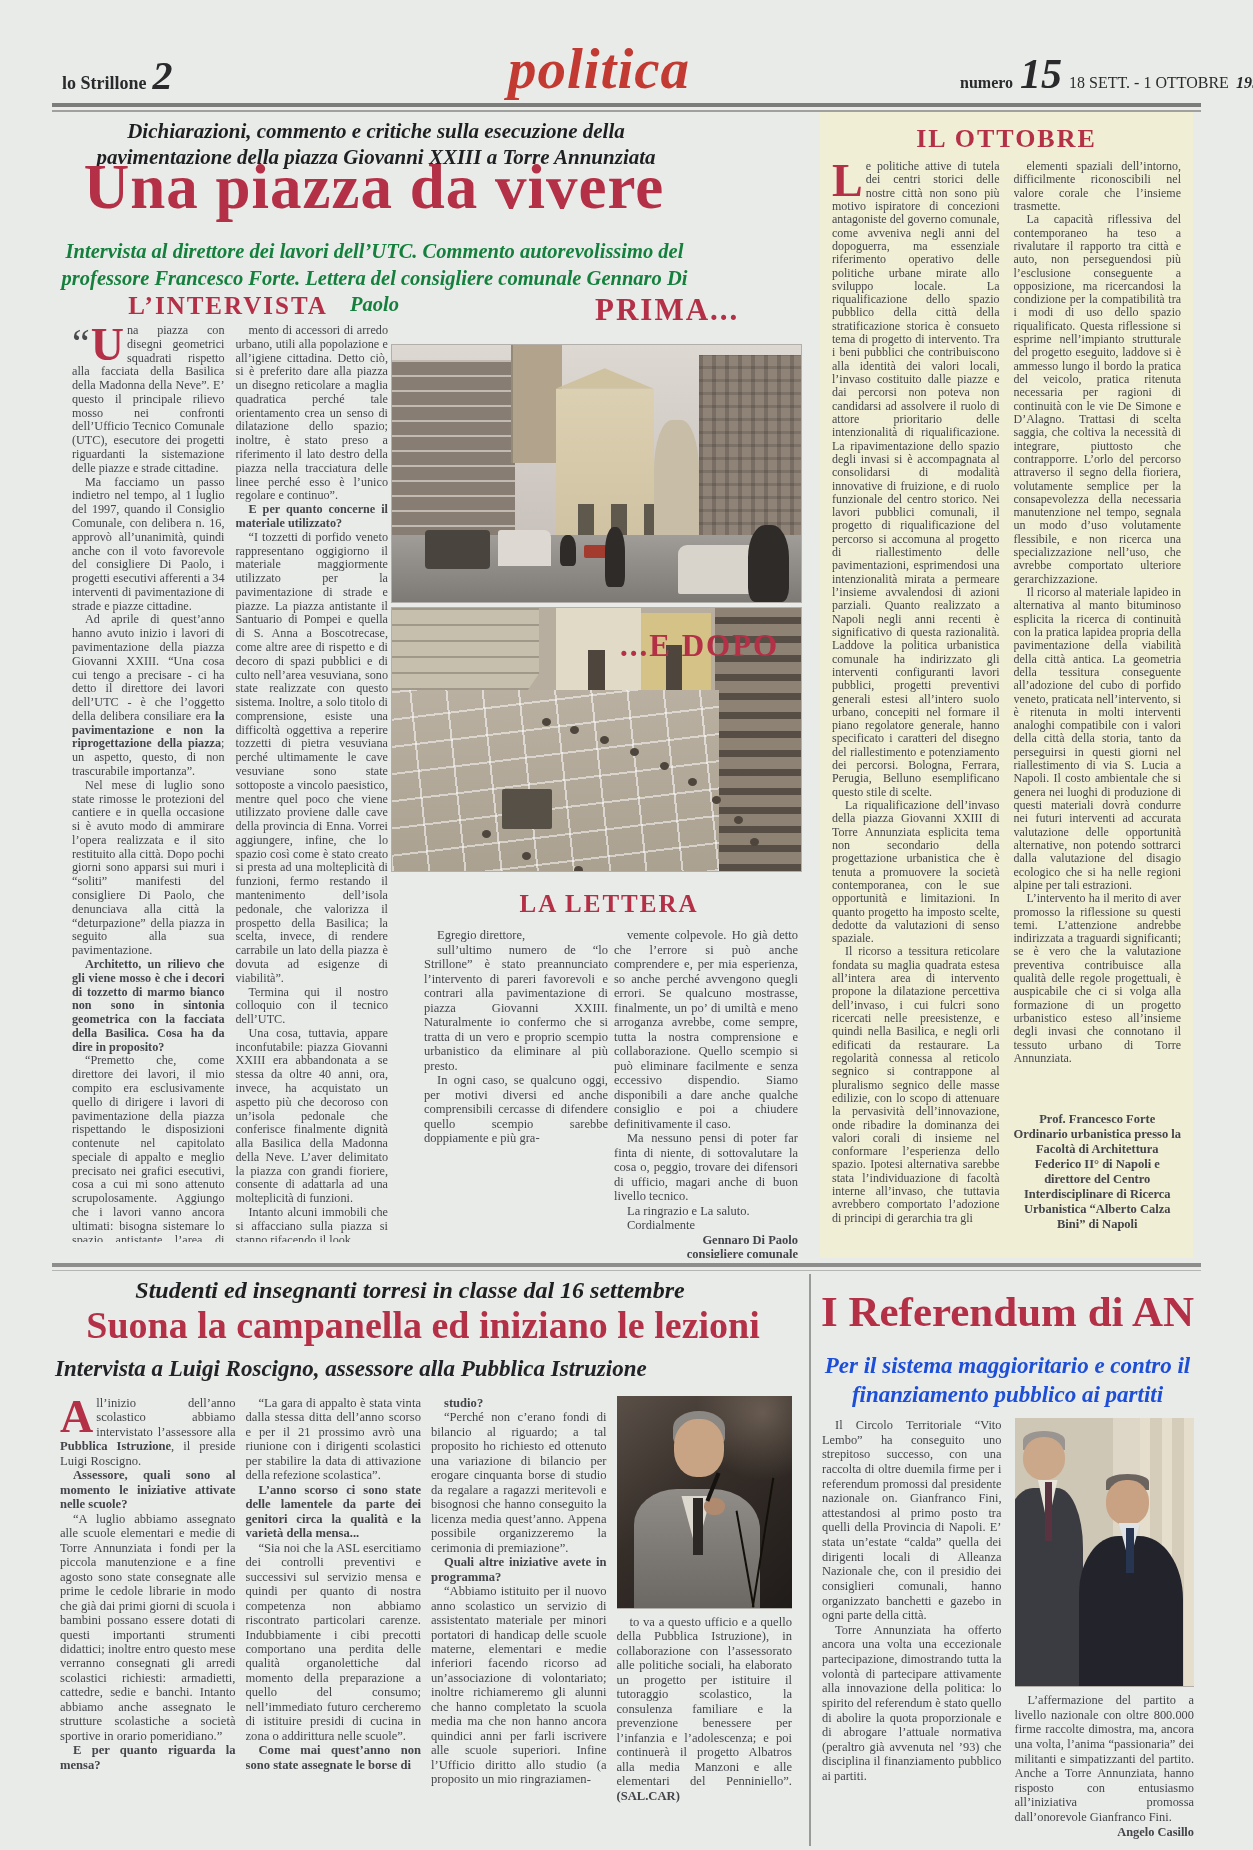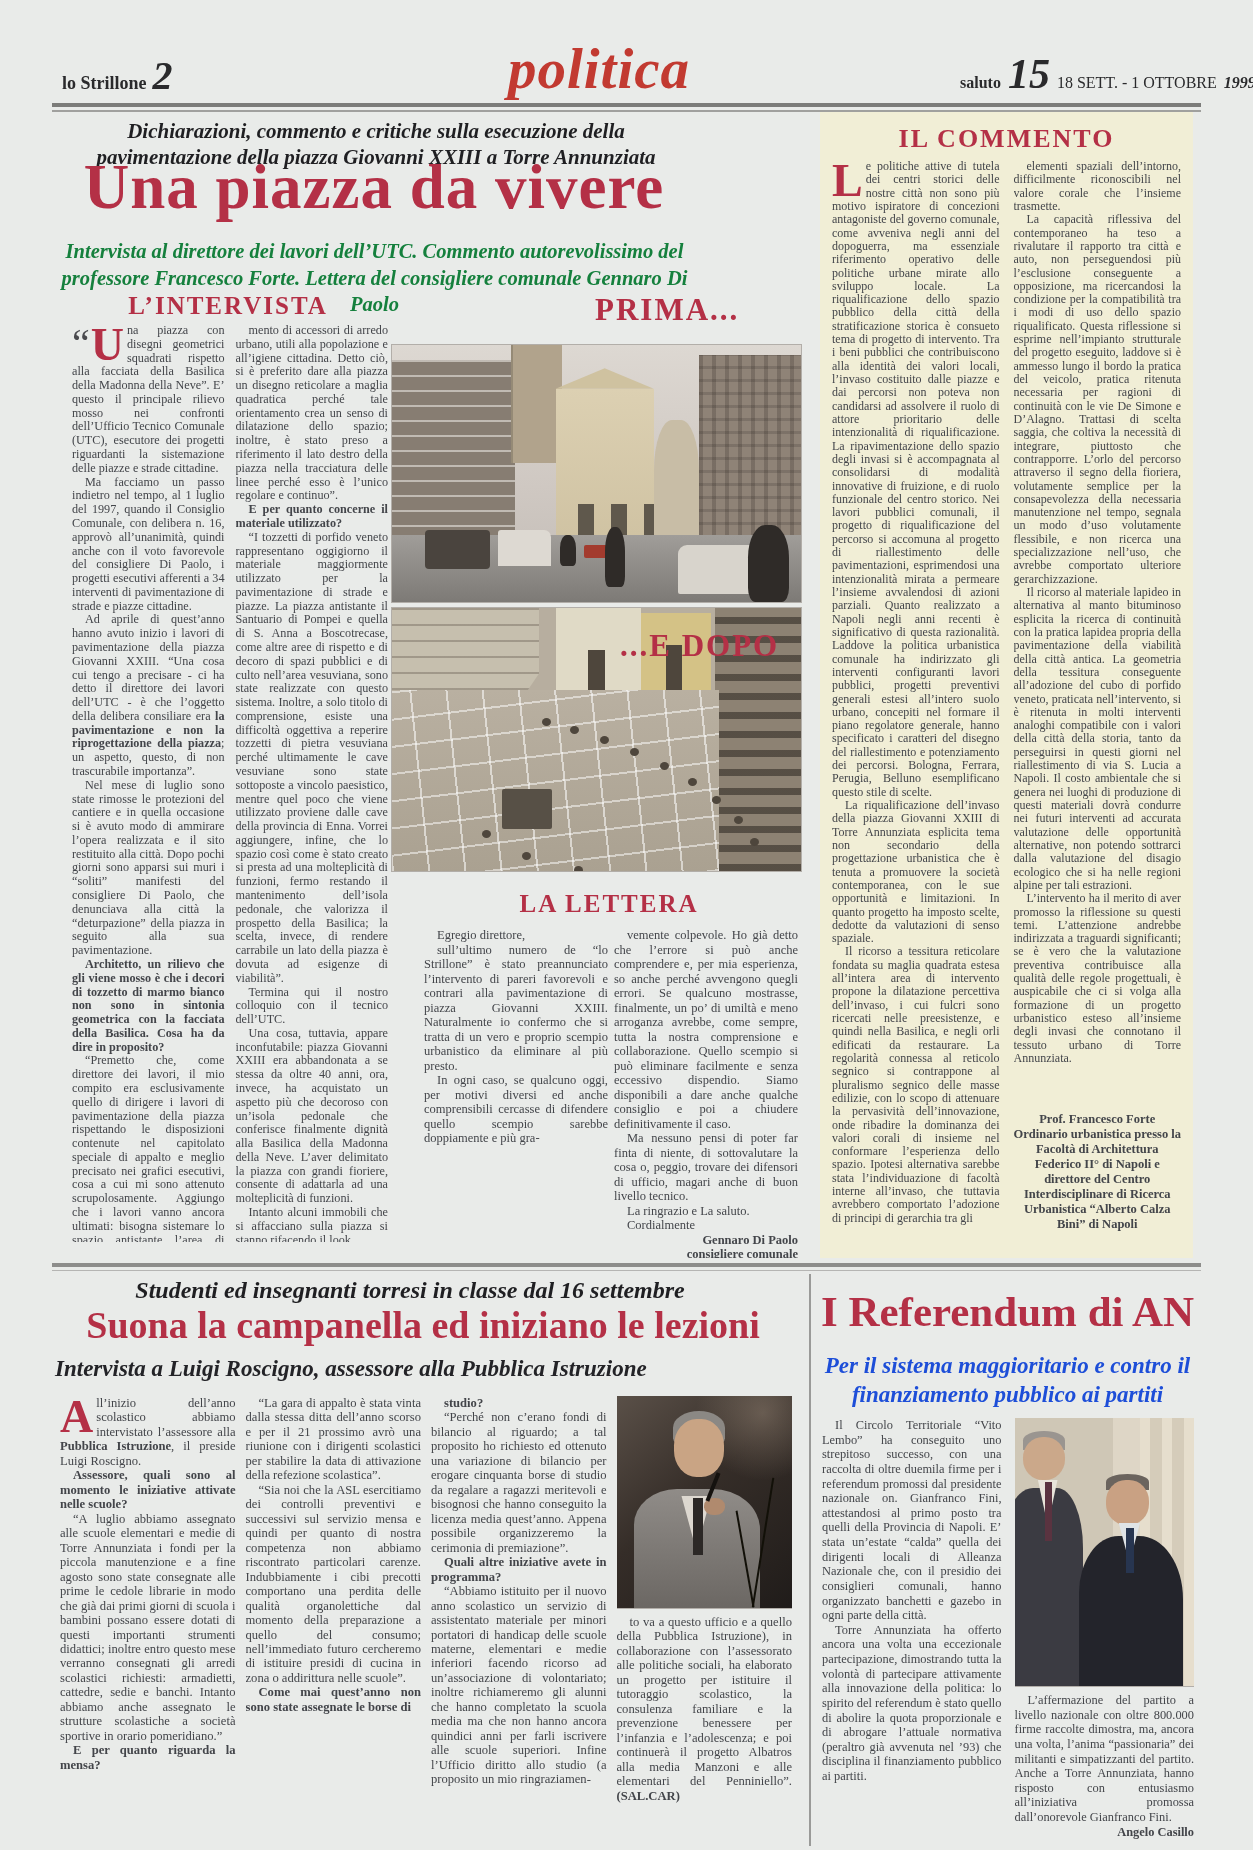--- a/index.html
+++ b/index.html
@@ -151,21 +151,21 @@
 </style>
 </head>
 <body>
 
 <header class="abs mast-left">
   <span class="mast-name">lo Strillone</span>
   <span class="mast-page">2</span>
 </header>
 <div class="abs mast-center">politica</div>
 <div class="abs mast-right">
-  <span class="mast-numero">saluto</span>
+  <span class="mast-numero">numero</span>
   <span class="mast-issue">15</span>
   <span class="mast-date">18 SETT. - 1 OTTOBRE</span>
   <span class="mast-year">1999</span>
 </div>
 <div class="abs rule-top"></div>
 
 <div class="abs kicker1">Dichiarazioni, commento e critiche sulla esecuzione della pavimentazione della piazza Giovanni XXIII a Torre Annunziata</div>
 <h1 class="abs headline1" style="margin:0;">Una piazza da vivere</h1>
 <div class="abs deck1">Intervista al direttore dei lavori dell’UTC. Commento autorevolissimo del professore Francesco Forte. Lettera del consigliere comunale Gennaro Di Paolo</div>
 
@@ -232,21 +232,21 @@
       <p class="para">vemente colpevole. Ho già detto che l’errore si può anche comprendere e, per mia esperienza, so anche perché avvengono quegli errori. Se qualcuno mostrasse, finalmente, un po’ di umiltà e meno arroganza avrebbe, come sempre, tutta la nostra comprensione e collaborazione. Quello scempio si può eliminare facilmente e senza eccessivo dispendio. Siamo disponibili a dare anche qualche consiglio e poi a chiudere definitivamente il caso.</p>
       <p class="para">Ma nessuno pensi di poter far finta di niente, di sottovalutare la cosa o, peggio, trovare dei difensori di ufficio, magari anche di buon livello tecnico.</p>
       <p class="para">La ringrazio e La saluto.</p>
       <p class="para">Cordialmente</p>
       <p class="para b al-r">Gennaro Di Paolo</p>
       <p class="para b al-r">consigliere comunale</p>
     </div>
 </div>
 
 <aside class="abs comment-box">
-  <div class="h-red comment-head">IL COMMENTO</div>
+  <div class="h-red comment-head">IL OTTOBRE</div>
   <div class="cols comment-cols">
     <div class="col">
         <p class="para lead"><span class="dc">L</span>e politiche attive di tutela dei centri storici delle nostre città non sono più motivo ispiratore di concezioni antagoniste del governo comunale, come avveniva negli anni del dopoguerra, ma essenziale riferimento operativo delle politiche urbane mirate allo sviluppo locale. La riqualificazione dello spazio pubblico della città della stratificazione storica è consueto tema di progetto di intervento. Tra i beni pubblici che contribuiscono alla identità dei valori locali, l’invaso costituito dalle piazze e dai percorsi non poteva non candidarsi ad assolvere il ruolo di attore prioritario delle intenzionalità di riqualificazione. La ripavimentazione dello spazio degli invasi si è accompagnata al consolidarsi di modalità innovative di fruizione, e di ruolo funzionale del centro storico. Nei lavori pubblici comunali, il progetto di riqualificazione del percorso si accomuna al progetto di riallestimento delle pavimentazioni, esprimendosi una intenzionalità mirata a permeare l’insieme avvalendosi di azioni parziali. Quanto realizzato a Napoli negli anni recenti è significativo di questa razionalità. Laddove la politica urbanistica comunale ha indirizzato gli interventi configuranti lavori pubblici, progetti preventivi generali estesi all’intero suolo urbano, concepiti nel formare il piano regolatore generale, hanno specificato i caratteri del disegno del riallestimento e potenziamento dei percorsi. Bologna, Ferrara, Perugia, Belluno esemplificano questo stile di scelte.</p>
         <p class="para">La riqualificazione dell’invaso della piazza Giovanni XXIII di Torre Annunziata esplicita tema non secondario della progettazione urbanistica che è tenuta a promuovere la società contemporanea, con le sue opportunità e limitazioni. In quanto progetto ha imposto scelte, dedotte da valutazioni di senso spaziale.</p>
         <p class="para">Il ricorso a tessitura reticolare fondata su maglia quadrata estesa all’intera area di intervento propone la dilatazione percettiva dell’invaso, i cui fulcri sono ricercati nelle preesistenze, e quindi nella Basilica, e negli orli edificati da restaurare. La regolarità connessa al reticolo segnico si contrappone al pluralismo segnico delle masse edilizie, con lo scopo di attenuare la pervasività dell’innovazione, onde ribadire la dominanza dei valori corali di insieme nel conformare l’esperienza dello spazio. Ipotesi alternativa sarebbe stata l’individuazione di facoltà interne all’invaso, che tuttavia avrebbero comportato l’adozione di principi di gerarchia tra gli</p>
       </div>
     <div class="col comment-col2">
       <div class="comment-fill">
           <p class="para">elementi spaziali dell’intorno, difficilmente riconoscibili nel valore corale che l’insieme trasmette.</p>
           <p class="para">La capacità riflessiva del contemporaneo ha teso a rivalutare il rapporto tra città e auto, non perseguendosi più l’esclusione conseguente a opposizione, ma ricercandosi la condizione per la compatibilità tra i modi di uso dello spazio riqualificato. Questa riflessione si esprime nell’impianto strutturale del progetto eseguito, laddove si è ammesso lungo il bordo la pratica del veicolo, pratica ritenuta necessaria per ragioni di continuità con le vie De Simone e D’Alagno. Trattasi di scelta saggia, che coltiva la necessità di integrare, piuttosto che contrapporre. L’orlo del percorso attraverso il segno della fioriera, volutamente semplice per la consapevolezza della necessaria manutenzione nel tempo, segnala un modo d’uso volutamente flessibile, e non ricerca una specializzazione nell’uso, che avrebbe comportato ulteriore gerarchizzazione.</p>
@@ -269,20 +269,21 @@
 <div class="abs subtitle2">Intervista a Luigi Roscigno, assessore alla Pubblica Istruzione</div>
 <div class="abs cols school-cols">
   <div class="col">
       <p class="para lead"><span class="dc">A</span>ll’inizio dell’anno scolastico abbiamo intervistato l’assessore alla <strong>Pubblica Istruzione</strong>, il preside Luigi Roscigno.</p>
       <p class="para b">Assessore, quali sono al momento le iniziative attivate nelle scuole?</p>
       <p class="para">“A luglio abbiamo assegnato alle scuole elementari e medie di Torre Annunziata i fondi per la piccola manutenzione e a fine agosto sono state consegnate alle prime le cedole librarie in modo che già dai primi giorni di scuola i bambini possano essere dotati di questi importanti strumenti didattici; inoltre entro questo mese verranno consegnati gli arredi scolastici richiesti: armadietti, cattedre, sedie e banchi. Intanto abbiamo anche assegnato le strutture scolastiche a società sportive in orario pomeridiano.”</p>
       <p class="para b">E per quanto riguarda la mensa?</p>
     </div>
   <div class="col">
       <p class="para">“La gara di appalto è stata vinta dalla stessa ditta dell’anno scorso e per il 21 prossimo avrò una riunione con i dirigenti scolastici per stabilire la data di attivazione della refezione scolastica”.</p>
+      <p class="para b">L’anno scorso ci sono state delle lamentele da parte dei genitori circa la qualità e la varietà della mensa...</p>
       <p class="para">“Sia noi che la ASL esercitiamo dei controlli preventivi e successivi sul servizio mensa e quindi per quanto di nostra competenza non abbiamo riscontrato particolari carenze. Indubbiamente i cibi precotti comportano una perdita delle qualità organolettiche dal momento della preparazione a quello del consumo; nell’immediato futuro cercheremo di istituire presidi di cucina in zona o addirittura nelle scuole”.</p>
       <p class="para b">Come mai quest’anno non sono state assegnate le borse di</p>
     </div>
   <div class="col">
       <p class="para b">studio?</p>
       <p class="para">“Perché non c’erano fondi di bilancio al riguardo; a tal proposito ho richiesto ed ottenuto una variazione di bilancio per erogare cinquanta borse di studio da regalare a ragazzi meritevoli e bisognosi che hanno conseguito la licenza media quest’anno. Appena possibile organizzeremo la cerimonia di premiazione”.</p>
       <p class="para b">Quali altre iniziative avete in programma?</p>
       <p class="para">“Abbiamo istituito per il nuovo anno scolastico un servizio di assistentato materiale per minori portatori di handicap delle scuole materne, elementari e medie inferiori facendo ricorso ad un’associazione di volontariato; inoltre richiameremo gli alunni che hanno completato la scuola media ma che non hanno ancora quindici anni per farli iscrivere alle scuole superiori. Infine l’Ufficio diritto allo studio (a proposito un mio ringraziamen-</p>
     </div>
   <div class="col">

